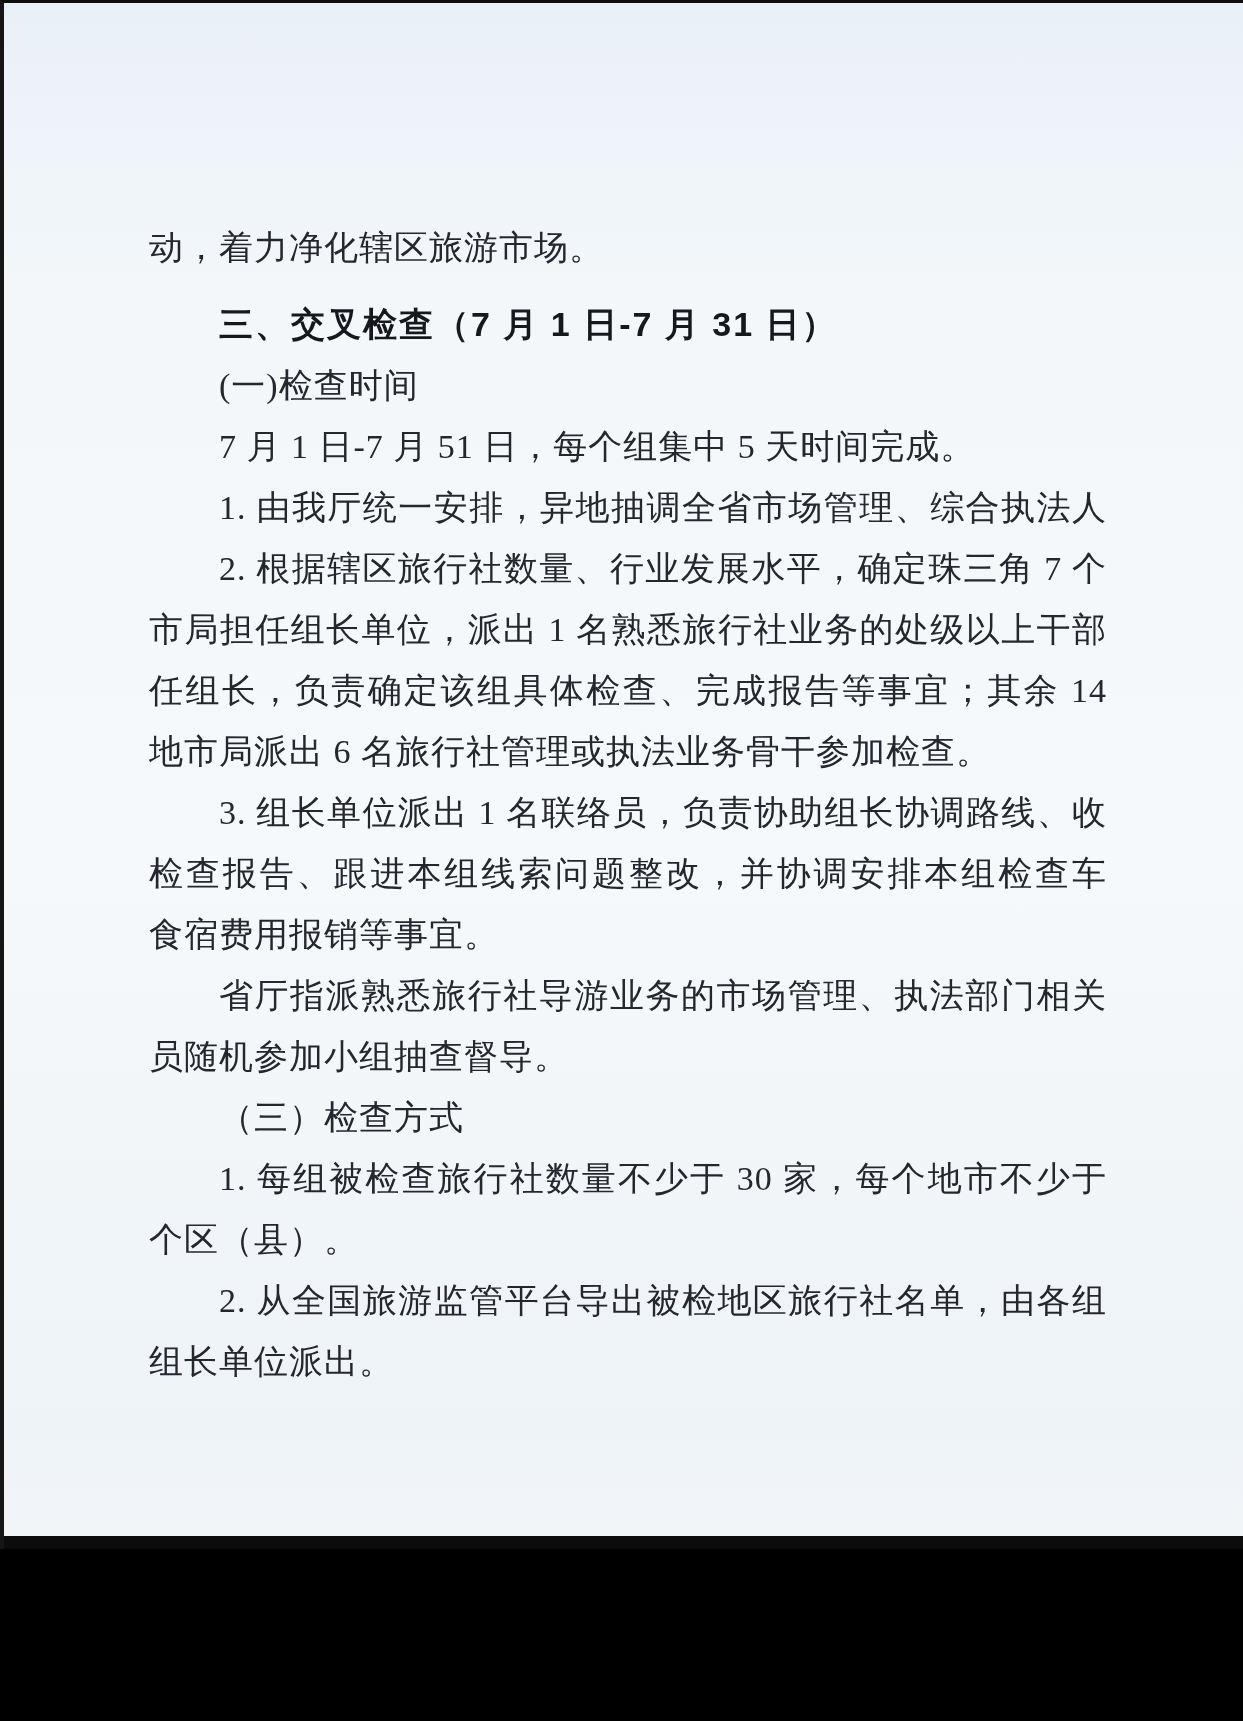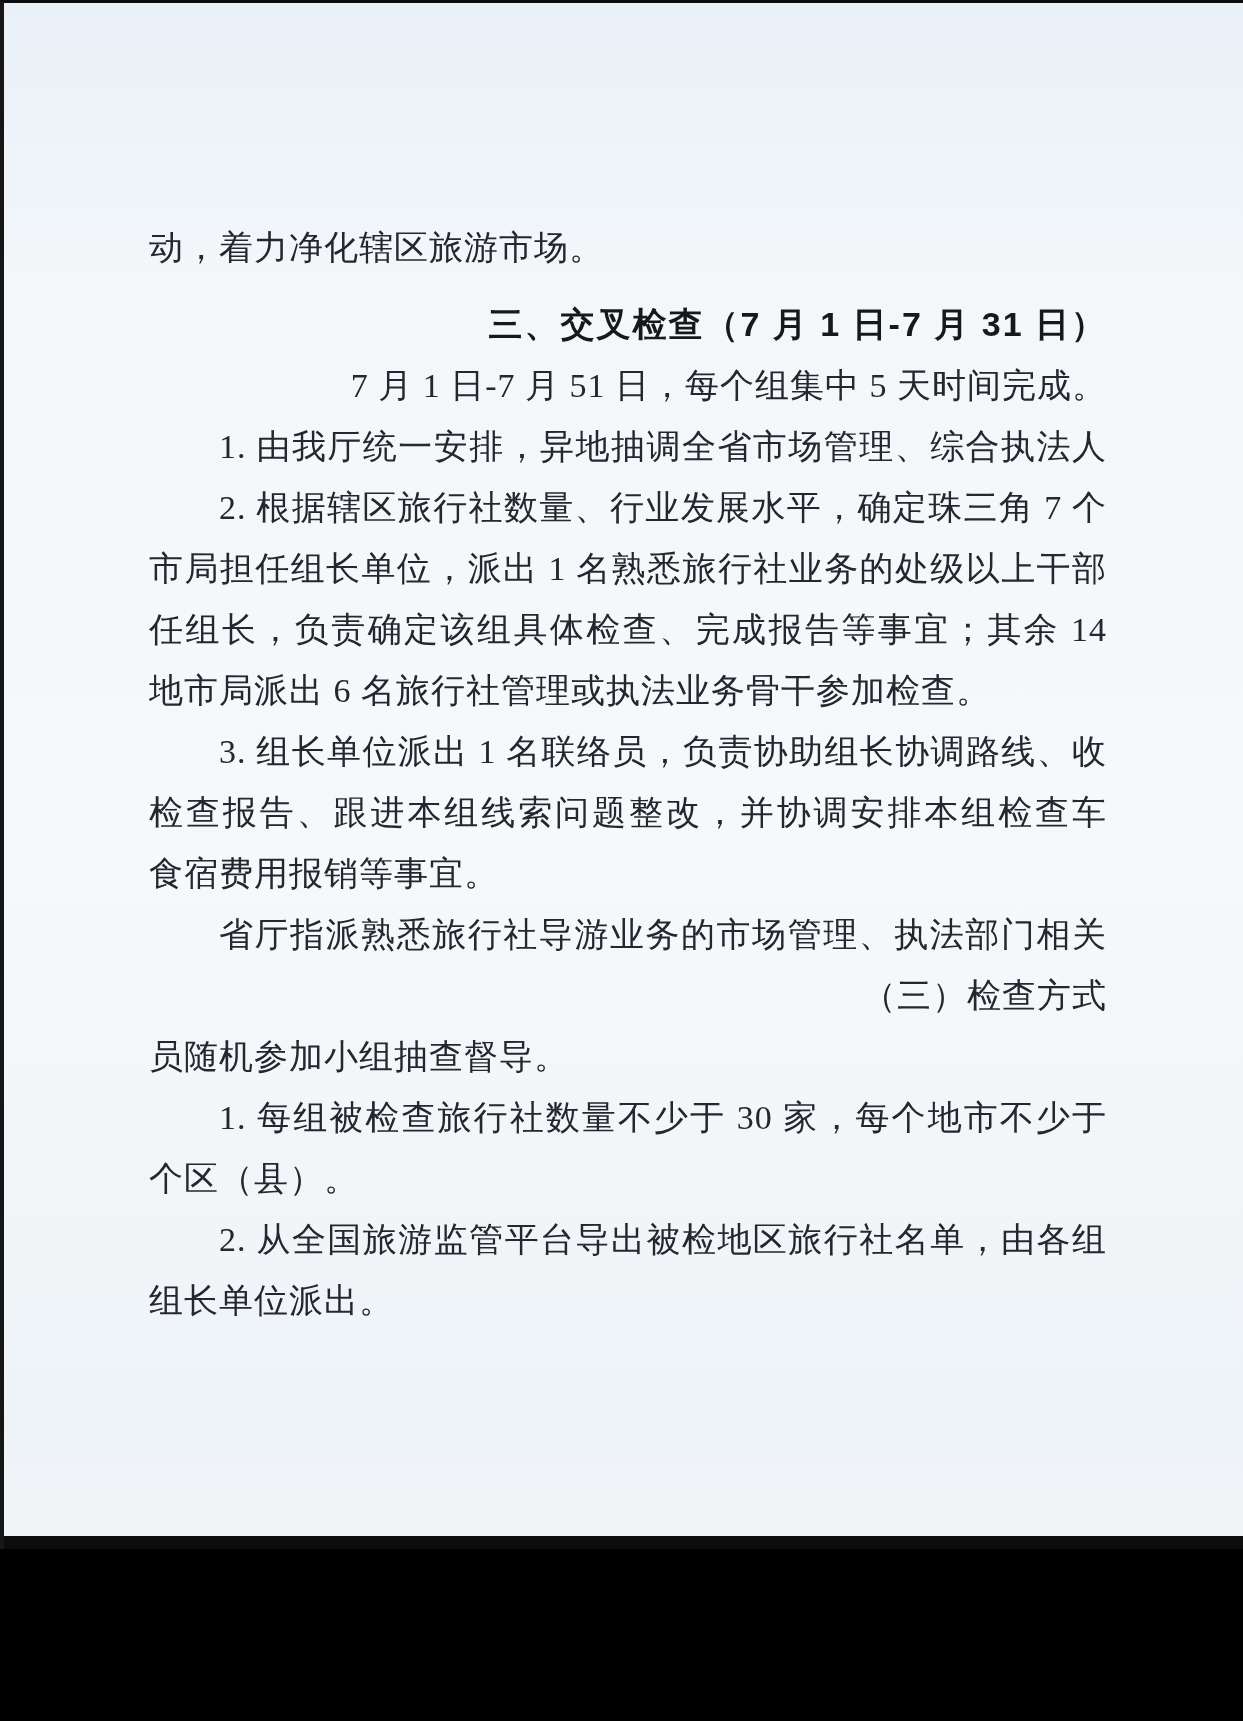--- a/index.html
+++ b/index.html
@@ -36,21 +36,20 @@
     font-size: 34px;
     line-height: 61px;
   }
   .line {
     height: 61px;
     white-space: nowrap;
     letter-spacing: 1px;
   }
   .line.indent {
     padding-left: 70px;
-    text-align: right;
   }
   .line.stretch {
     white-space: normal;
     overflow: hidden;
     text-align: justify;
     text-align-last: justify;
     text-justify: inter-ideograph;
   }
   .line.heading {
     margin-top: 16px;
@@ -72,32 +71,33 @@
   }
 </style>
 </head>
 <body>
 
 <div class="scan-page">
 
   <div class="doc-body">
     <div class="line">动，着力净化辖区旅游市场。</div>
     <div class="line indent heading">三、交叉检查（7 月 1 日-7 月 31 日）</div>
+    <div class="line indent">(一)检查时间</div>
     <div class="line indent">7 月 1 日-7 月 51 日，每个组集中 5 天时间完成。</div>
     <div class="line indent stretch">1. 由我厅统一安排，异地抽调全省市场管理、综合执法人员，</div>
     <div class="line indent stretch">2. 根据辖区旅行社数量、行业发展水平，确定珠三角 7 个地</div>
     <div class="line stretch">市局担任组长单位，派出 1 名熟悉旅行社业务的处级以上干部担</div>
     <div class="line stretch">任组长，负责确定该组具体检查、完成报告等事宜；其余 14 个</div>
     <div class="line">地市局派出 6 名旅行社管理或执法业务骨干参加检查。</div>
     <div class="line indent stretch">3. 组长单位派出 1 名联络员，负责协助组长协调路线、收集</div>
     <div class="line stretch">检查报告、跟进本组线索问题整改，并协调安排本组检查车辆、</div>
     <div class="line">食宿费用报销等事宜。</div>
     <div class="line indent stretch">省厅指派熟悉旅行社导游业务的市场管理、执法部门相关人</div>
+    <div class="line">员随机参加小组抽查督导。</div>
     <div class="line indent">（三）检查方式</div>
-    <div class="line">员随机参加小组抽查督导。</div>
     <div class="line indent stretch">1. 每组被检查旅行社数量不少于 30 家，每个地市不少于 2</div>
     <div class="line">个区（县）。</div>
     <div class="line indent stretch">2. 从全国旅游监管平台导出被检地区旅行社名单，由各组确</div>
     <div class="line">组长单位派出。</div>
   </div>
 
   <div class="page-number">— 3 —</div>
 
   <div class="bottom-scan-strip"></div>
 </div>

